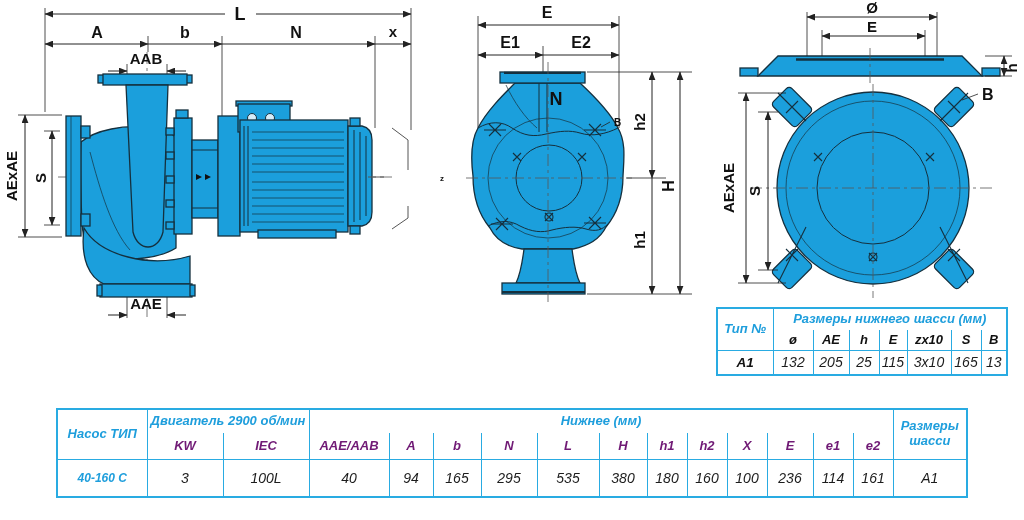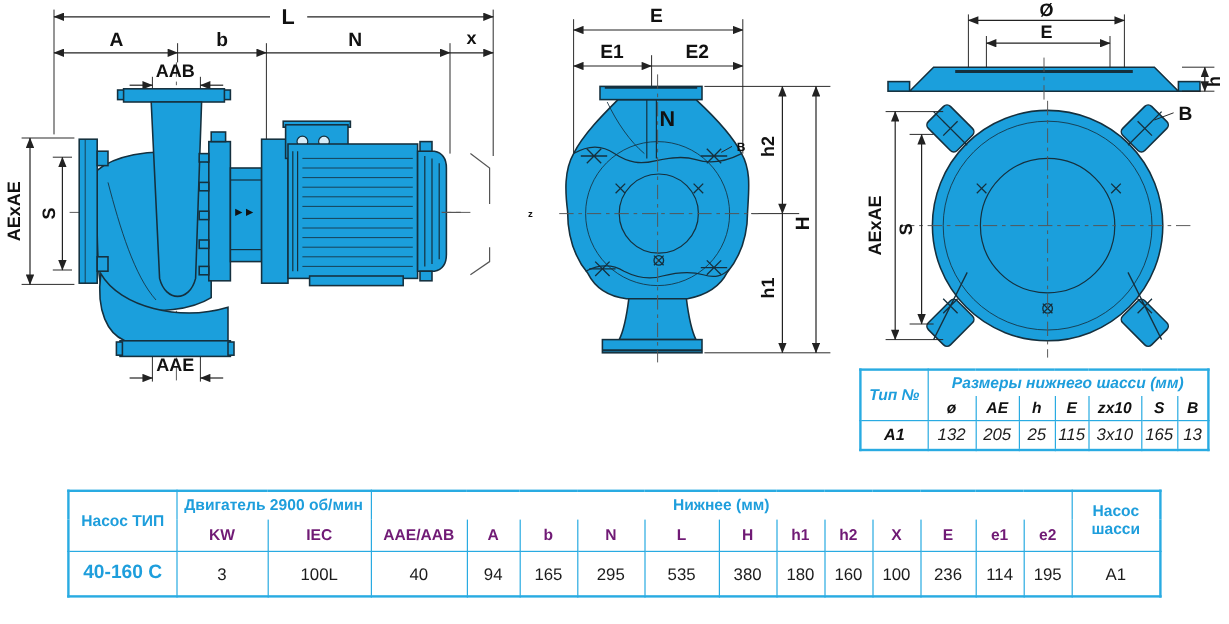--- a/index.html
+++ b/index.html
@@ -21,21 +21,21 @@
   .dtext-xs { font:600 8px  "Liberation Sans",sans-serif; fill:#111; }
   
   table.tbl { position:absolute; border-collapse:collapse; table-layout:fixed;
               background:#fff; border:2.5px solid #29ABE2; }
   table.tbl th, table.tbl td { border:1.2px solid #29ABE2; text-align:center;
               vertical-align:middle; padding:0 2px; overflow:hidden; }
   .hdr  { color:#1E9EDC; font-weight:bold; font-size:13px; line-height:1.15; }
   .subhdr-dark { color:#111; font-weight:bold; font-size:13px; }
   .subhdr-blue { color:#701a75; font-weight:bold; font-size:13px; }
   .datac { color:#1c1c1c; font-size:14px; font-weight:normal; }
-  .pumpname { color:#1E9EDC; font-size:16px; font-weight:bold;margin-left:27px; }
+  .pumpname { color:#1E9EDC; font-size:12px; font-weight:bold;margin-left:27px; }
   .typec { color:#111; font-size:13.5px; font-weight:bold; }
   .no-bb { border-bottom:none !important;margin-left:40px; }
   .no-bt { border-top:none !important; }
 </style>
 </head>
 <body>
 
 <div class="canvas">
 
   <svg class="draw" style="left:0" width="430" height="330" viewBox="0 0 430 330">
@@ -323,21 +323,21 @@
       <td class="datac">205</td>
       <td class="datac">25</td>
       <td class="datac">115</td>
       <td class="datac">3x10</td>
       <td class="datac">165</td>
       <td class="datac">13</td>
     </tr>
   </tbody>
     </table>
 
-  <table class="tbl" style="left:56px; top:408px; width:910px;">
+  <table class="tbl" style="left:56px; top:408px; width:910px;font-style:italic;">
     <colgroup>
       <col style="width:90px">
         <col style="width:76px">
         <col style="width:86px">
         <col style="width:80px">
       <col style="width:44px">
         <col style="width:48px">
         <col style="width:56px">
         <col style="width:62px">
       <col style="width:48px">
@@ -347,21 +347,21 @@
       <col style="width:46px">
         <col style="width:40px">
         <col style="width:40px">
         <col style="width:74px">
     </colgroup>
     <tbody>
         <tr style="height:24px">
       <th rowspan="2" class="hdr">Насос ТИП</th>
       <th colspan="2" class="hdr no-bb">Двигатель 2900 об/мин</th>
       <th colspan="12" class="hdr no-bb">Нижнее (мм)</th>
-      <th rowspan="2" class="hdr">Насос шасси</th>
+      <th rowspan="2" class="hdr">Размеры шасси</th>
     </tr>
     <tr style="height:26px">
       <th class="subhdr-blue no-bt">KW</th>
       <th class="subhdr-blue no-bt">IEC</th>
       <th class="subhdr-blue no-bt">AAE/AAB</th>
       <th class="subhdr-blue no-bt">A</th>
       <th class="subhdr-blue no-bt">b</th>
       <th class="subhdr-blue no-bt">N</th>
       <th class="subhdr-blue no-bt">L</th>
       <th class="subhdr-blue no-bt">H</th>
@@ -380,19 +380,19 @@
       <td class="datac">94</td>
       <td class="datac">165</td>
       <td class="datac">295</td>
       <td class="datac">535</td>
       <td class="datac">380</td>
       <td class="datac">180</td>
       <td class="datac">160</td>
       <td class="datac">100</td>
       <td class="datac">236</td>
       <td class="datac">114</td>
-      <td class="datac">195</td>
+      <td class="datac">161</td>
       <td class="datac">A1</td>
     </tr>
   </tbody>
     </table>
 
 </div>
 
 </body></html>

